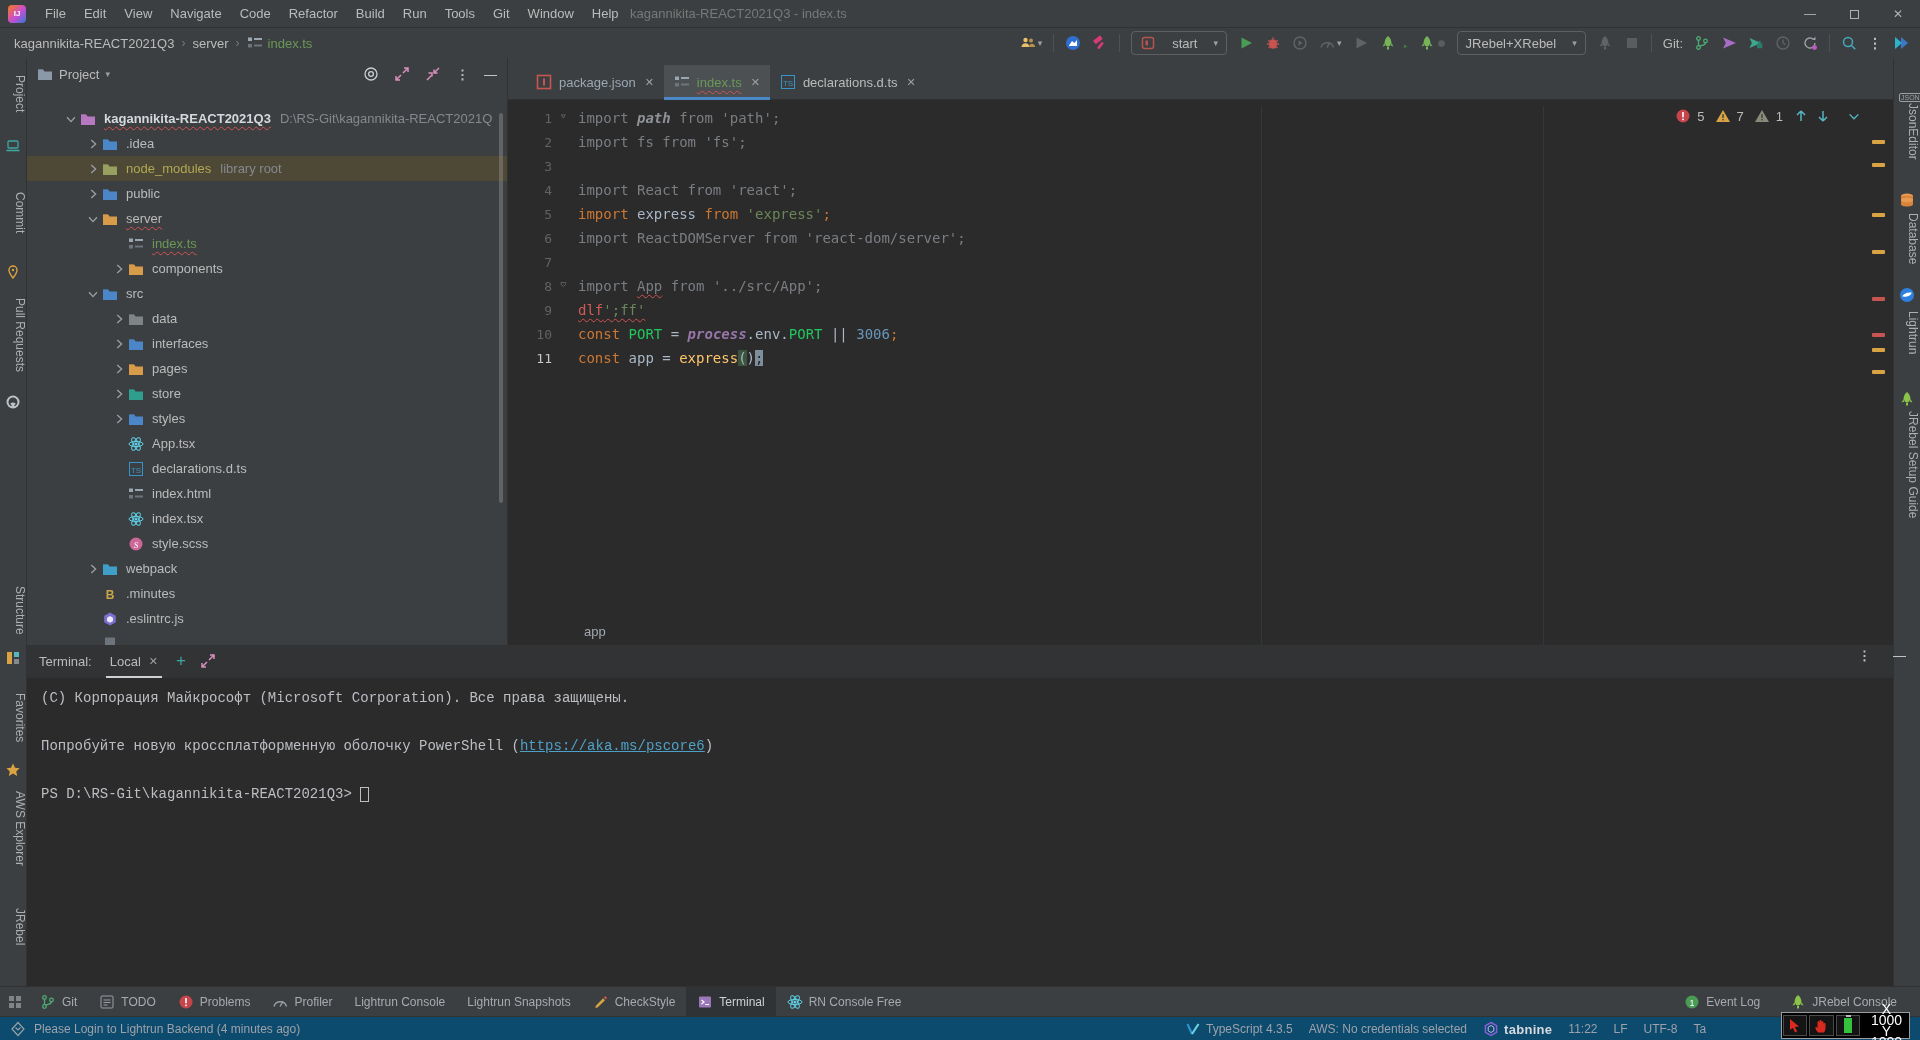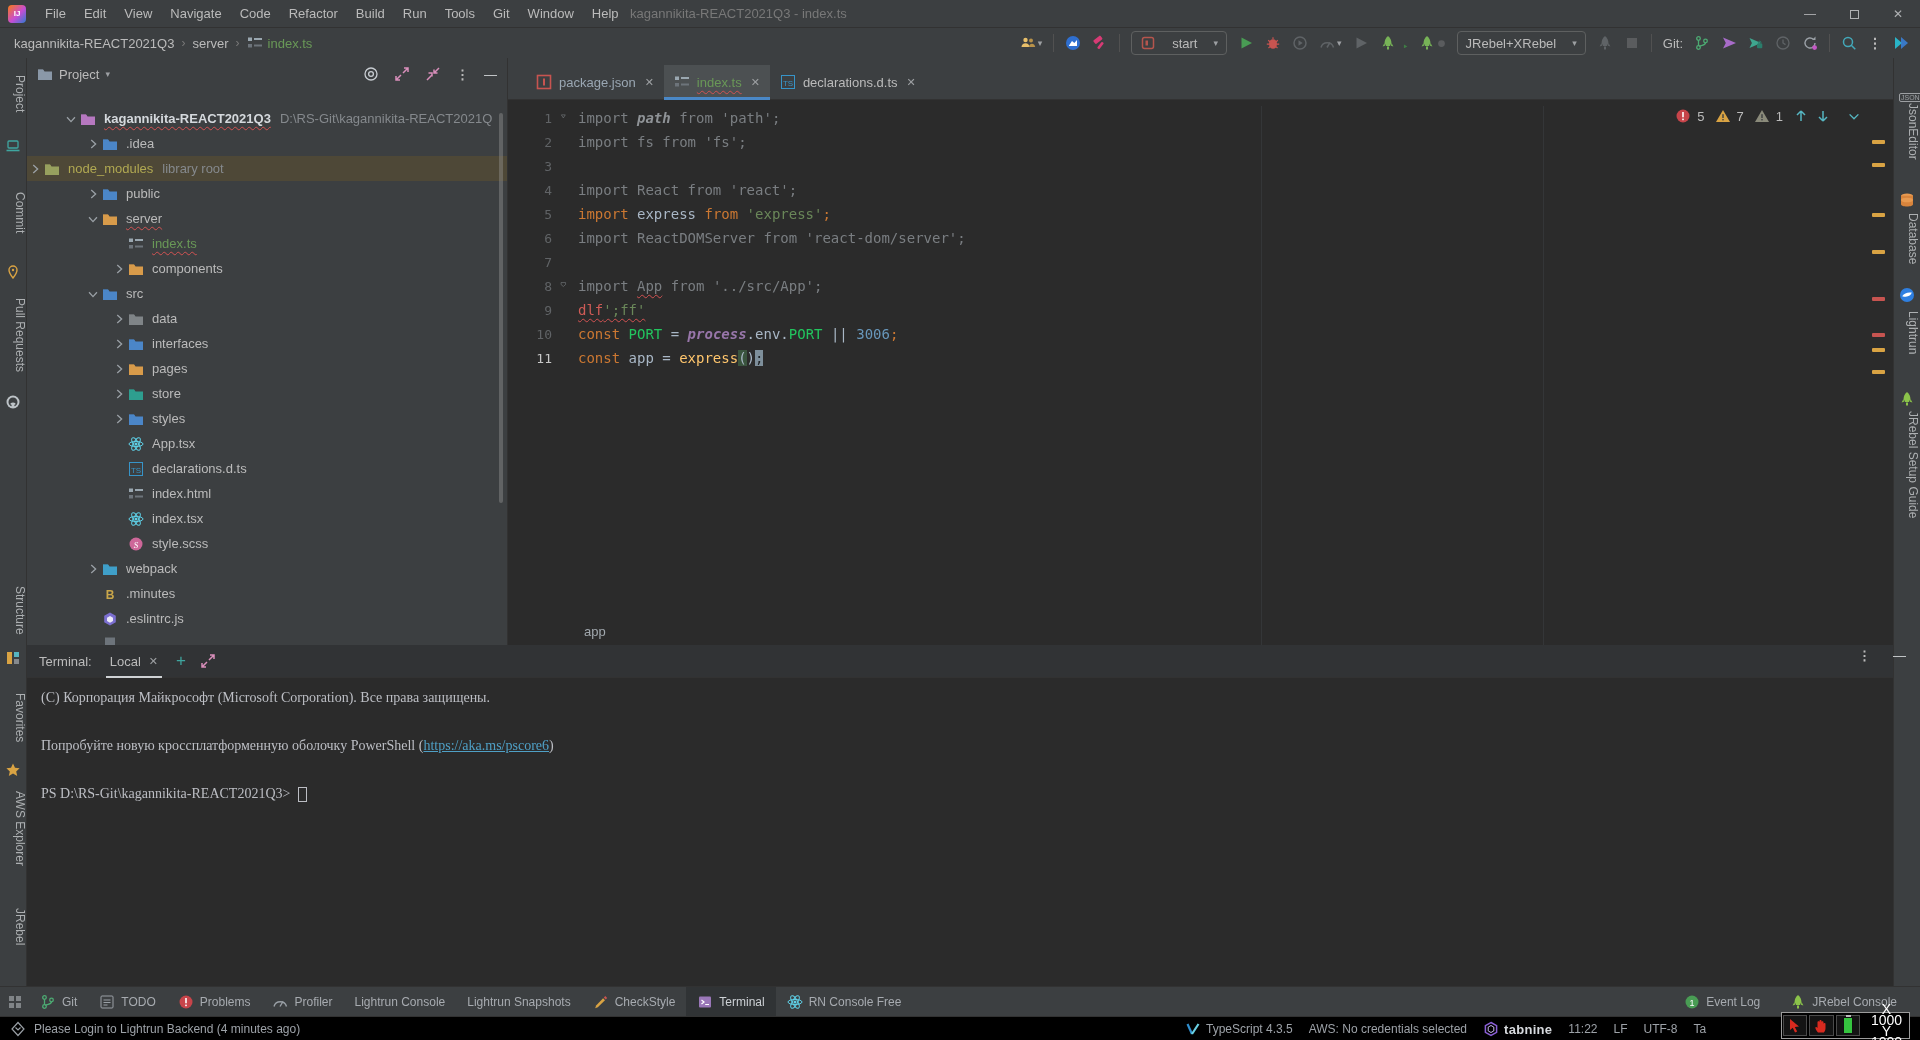--- a/index.html
+++ b/index.html
@@ -89,35 +89,35 @@
 
   
   #terminal { position:absolute; left:27px; top:645px; width:1866px; height:341px; background:#2b2b2b; }
   #term-header { height:33px; background:#313335; border-bottom:1px solid #323232; display:flex; align-items:center; padding:0 12px; gap:14px; }
   #term-label { color:#bbbbbb; }
   #term-tab { position:relative; height:33px; display:flex; align-items:center; gap:8px; padding:0 4px; color:#bbbbbb; }
   #term-tab::after { content:""; position:absolute; left:0; right:0; bottom:0; height:2px; background:#cfd2d5; }
   #term-tab .x { color:#9da0a3; font-size:11px; }
   #term-plus { color:#3fa6a0; font-size:17px; }
   #term-header-right { position:absolute; right:14px; top:648px; display:flex; gap:22px; align-items:center; }
-  #term-body { padding:12px 0 0 14px; font-family:Liberation Serif, serif; font-size:14px; color:#bcbec4; }
+  #term-body { padding:12px 0 0 14px; font-family:Liberation Mono, monospace; font-size:14px; color:#bcbec4; }
   .tline { height:16px; line-height:16px; white-space:pre; }
   .tgap { height:32px; }
   .tlink { color:#4fa0c6; text-decoration:underline; }
   #cursorbox { display:inline-block; width:9px; height:15px; border:1px solid #bcbec4; vertical-align:middle; margin-left:8px; }
 
   
   #bottomtabs { position:absolute; left:0; top:986px; width:1920px; height:30px; background:#3c3f41; border-top:1px solid #323232; display:flex; align-items:center; }
   .btab { height:30px; display:flex; align-items:center; gap:6px; padding:0 11px; color:#a7abb0; font-size:12px; }
   .btab.active { background:#303335; color:#cdd1d5; }
   #bt-right { position:absolute; right:12px; top:0; height:30px; display:flex; align-items:center; gap:8px; }
   #switcher-icon { margin:0 6px 0 7px; }
 
   
-  #statusbar { position:absolute; left:0; top:1016px; width:1920px; height:24px; background:#000000; border-top:1px solid #323232; display:flex; align-items:center; color:#9da2a8; font-size:12px; }
+  #statusbar { position:absolute; left:0; top:1016px; width:1920px; height:24px; background:#0c4a6e; border-top:1px solid #323232; display:flex; align-items:center; color:#9da2a8; font-size:12px; }
   #status-msg { display:flex; align-items:center; gap:8px; margin-left:10px; }
   #status-right { position:absolute; left:1185px; top:0; height:24px; display:flex; align-items:center; gap:16px; }
   .st-item { display:flex; align-items:center; gap:5px; }
   #tabnine-text { color:#d7dade; font-size:13px; font-weight:bold; letter-spacing:.3px; }
 
   
   #overl { position:absolute; right:10px; bottom:1px; width:129px; height:27px; background:#000; border:1px solid #9c9c9c; display:flex; align-items:center; padding:1px; gap:2px; }
   .ocell { width:25px; height:21px; background:#141414; border:1px solid #4a4a4a; display:flex; align-items:center; justify-content:center; }
   #battery { width:10px; height:17px; background:#35c33f; border:1px solid #111; position:relative; }
   #battery::before { content:""; position:absolute; left:2px; top:-3px; width:5px; height:2px; background:#bbb; }
@@ -428,21 +428,21 @@
             <path d="M1 3.5h5l1.5 2H15v8.5H1z" fill="#4b86c8"></path>
             <path d="M1 3.5h5l1.5 2H1z" fill="#4b86c8" opacity=".7"></path>
           </svg>
           <svg width="0" height="0" viewBox="0 0 16 16">
             <rect x="7" y="7" width="8" height="8" rx="1" fill="#1e1e1e"></rect>
             <text x="11" y="13" font-size="5" fill="#fff" text-anchor="middle" font-family="Liberation Sans">IJ</text>
           </svg>
         </span>
         <span class="tname ">.idea</span>
       </div>
-      <div class="trow hl lib" style="">
+      <div class="trow hl lib" style="padding-left: 58px;">
         <span class="chev">
           <svg width="14" height="14" viewBox="0 0 16 16">
             <path d="M6 3.5l5 4.5-5 4.5" stroke="#9aa0a6" fill="none" stroke-width="1.5"></path>
           </svg>
         </span>
         <span class="ticon">
           <svg width="16" height="16" viewBox="0 0 16 16">
             <path d="M1 3.5h5l1.5 2H15v8.5H1z" fill="#97a05e"></path>
             <path d="M1 3.5h5l1.5 2H1z" fill="#97a05e" opacity=".7"></path>
           </svg>

